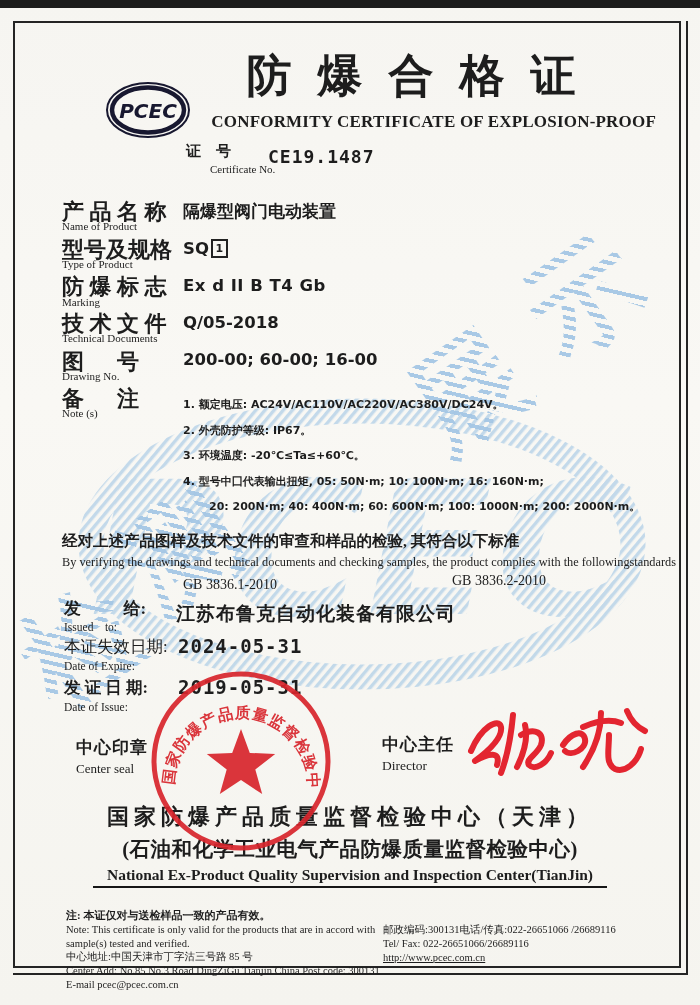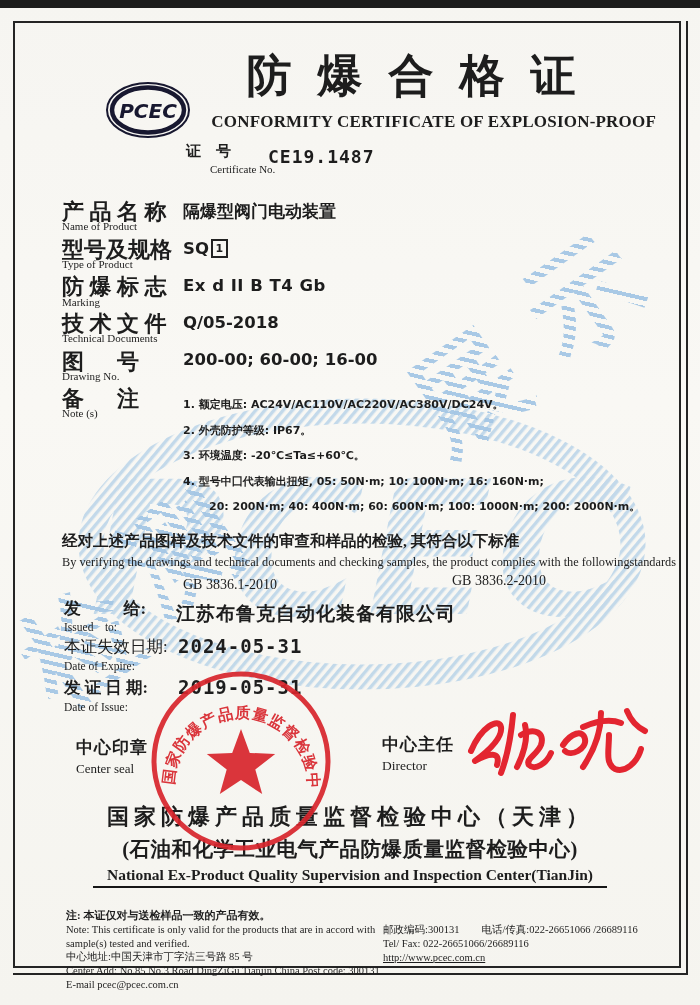--- a/index.html
+++ b/index.html
@@ -51,21 +51,21 @@
   .director-en{left:382px;top:758px;font-size:13.5px;}
 
   .org{left:40px;top:802px;width:620px;text-align:center;}
   .org-l1{font-size:22px;font-weight:bold;letter-spacing:5px;}
   .org-l2{font-size:20.5px;font-weight:bold;letter-spacing:.5px;margin-top:3px;}
   .org-l3{display:inline-block;font-size:15.5px;font-weight:bold;margin-top:3px;padding:0 14px 2px 14px;border-bottom:2px solid #161616;}
 
   .foot{font-size:10.5px;line-height:13.8px;}
   .foot-left{left:66px;top:909px;width:318px;}
   .foot-right{left:383px;top:923px;width:290px;}
-  .foot-row{display:flex;gap:22px;}
+  .foot-row{display:flex;}
   .foot .url{text-decoration:underline;}
   .fnote{font-size:11px;font-weight:bold;}
 
   
   .wm-char{font-size:112px;font-weight:bold;transform:rotate(-35deg);
     background:repeating-linear-gradient(48deg, rgba(164,198,228,.95) 0 4px, rgba(164,198,228,0) 4px 9px);
     -webkit-background-clip:text;background-clip:text;color:transparent;line-height:1;}
 </style>
 </head>
 <body>

